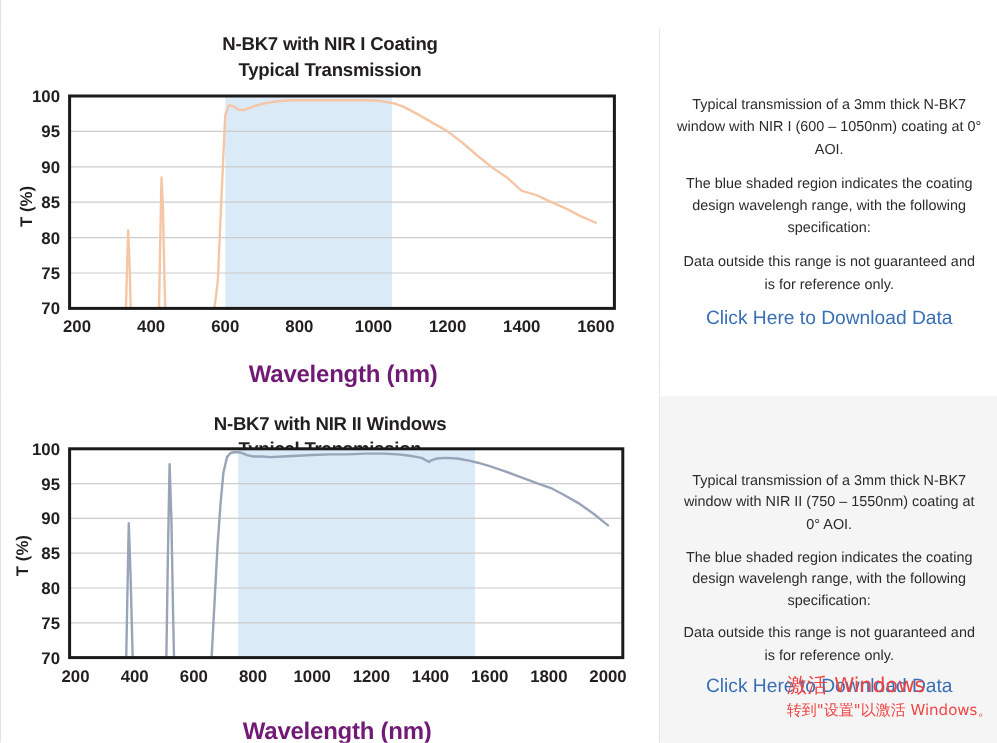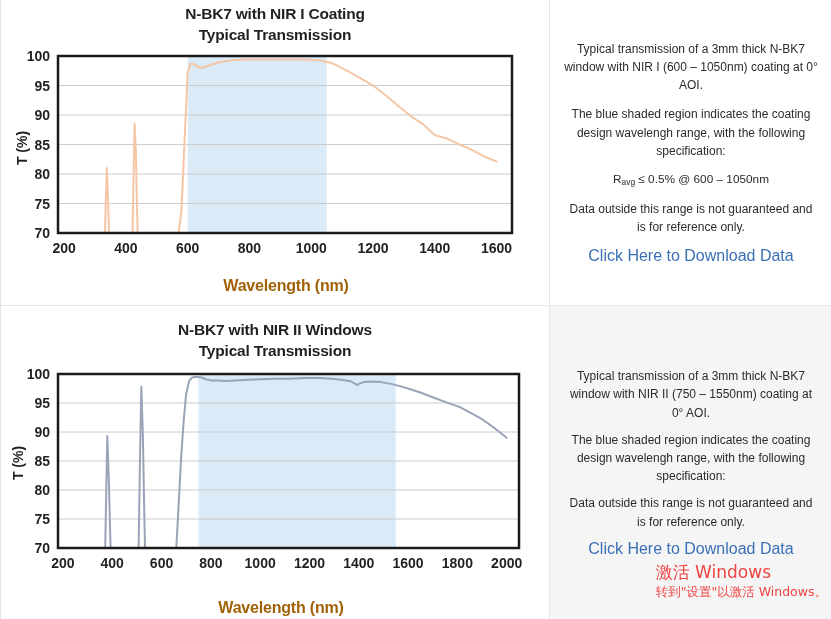--- a/index.html
+++ b/index.html
@@ -11,21 +11,21 @@
     overflow: hidden;
   }
   #page {
     position: relative;
     width: 831px; height: 619px;
     background: #ffffff;
     border-left: 1px solid #e3e3e3;
   }
 
   
-  .row { position: absolute; left: 0; width: 680px; }
+  .row { position: absolute; left: 0; width: 680px; margin-top: 24px; }
   #row-1 { top: 0; height: 305px; }
   #row-2 { top: 306px; height: 313px; }
 
   .row-divider {
     position: absolute; left: 0; top: 305px;
     width: 831px; height: 1px;
     background: #e6e6e6;
   }
   .col-divider {
     position: absolute; top: 0;
@@ -67,22 +67,22 @@
   #chart-area-1 { left: 0; top: 44px;  width: 548px; height: 210px; }
   #chart-area-2 { left: 0; top: 363px; width: 548px; height: 206px; }
 
   .plot-svg { display: block; }
 
   
   .axis-label-x {
     position: absolute;
     text-align: center;
     font-weight: bold;
-    font-size: 16px;
-    color: #a16207;
+    font-size: 20px;
+    color: #701a75;
     letter-spacing: -0.2px;
   }
   #xlabel-1 { left: 55px; top: 277px; width: 460px; }
   #xlabel-2 { left: 40px; top: 599px; width: 480px; }
 
   .axis-label-y {
     position: absolute;
     font-weight: bold;
     font-size: 14px;
     color: #231f20;
@@ -185,23 +185,20 @@
           </svg>
       </div>
 
       <div class="axis-label-y" id="ylabel-1">T (%)</div>
       <div class="axis-label-x" id="xlabel-1">Wavelength (nm)</div>
     </div>
 
     <div class="info-cell" id="info-cell-1">
       <p class="info-para">Typical transmission of a 3mm thick N-BK7 window with NIR I (600 – 1050nm) coating at 0° AOI.</p>
       <p class="info-para">The blue shaded region indicates the coating design wavelengh range, with the following specification:</p>
-      <div class="spec-block">
-        <div class="spec-line">R<sub>avg</sub> ≤ 0.5% @ 600 – 1050nm</div>
-      </div>
       <p class="info-para">Data outside this range is not guaranteed and is for reference only.</p>
       <a class="download-link">Click Here to Download Data</a>
     </div>
   </div>
 
   <div class="row" id="row-2">
     <div class="col-divider" id="col-div-2"></div>
 
     <div class="chart-cell">
       <div class="chart-title" id="chart-title-2-wrap" style="position:absolute;left:0;top:14px;width:548px;">

